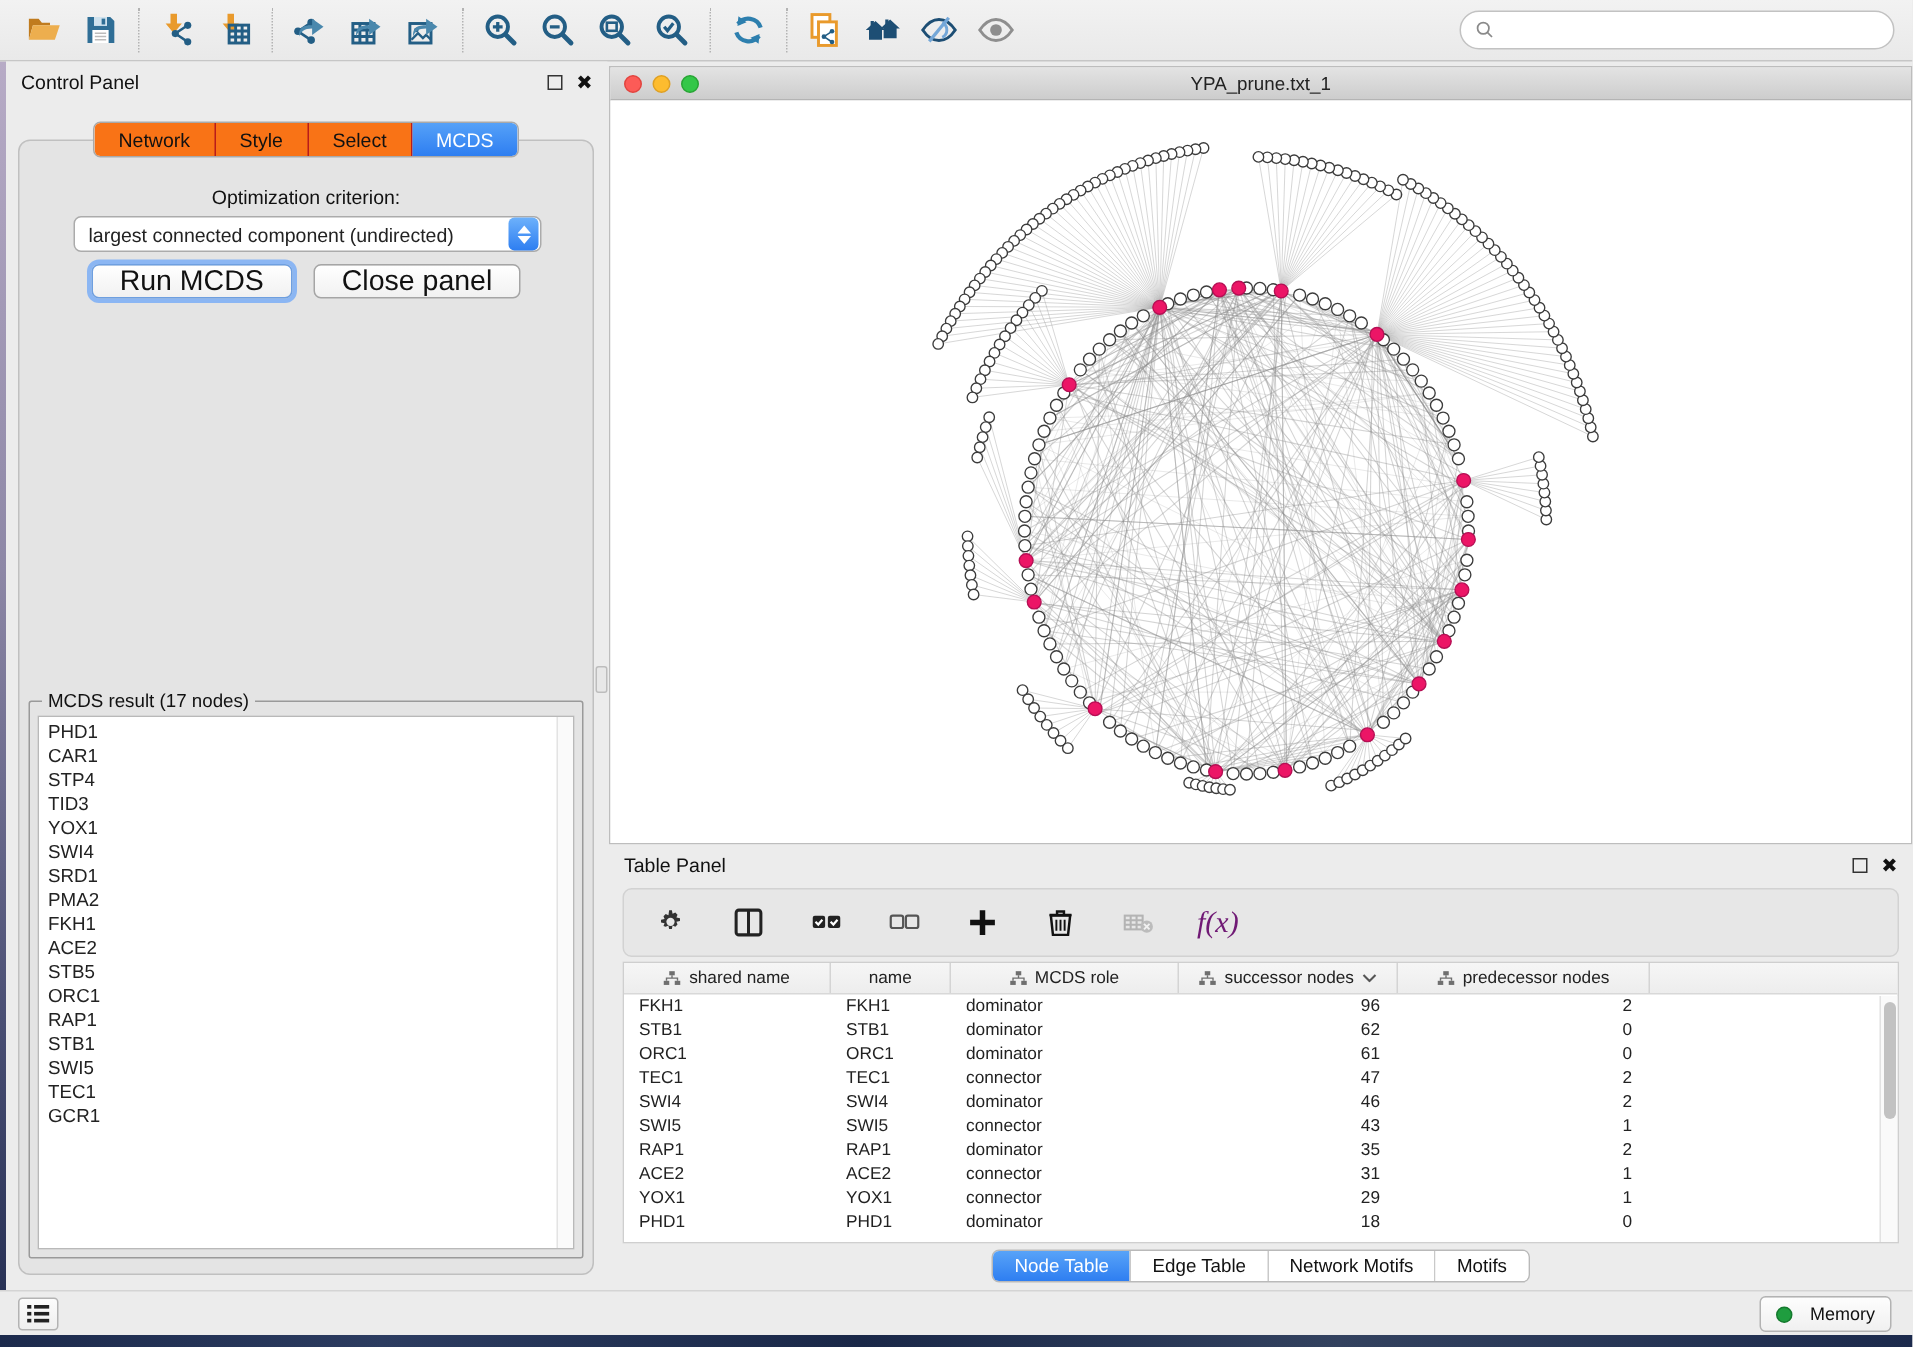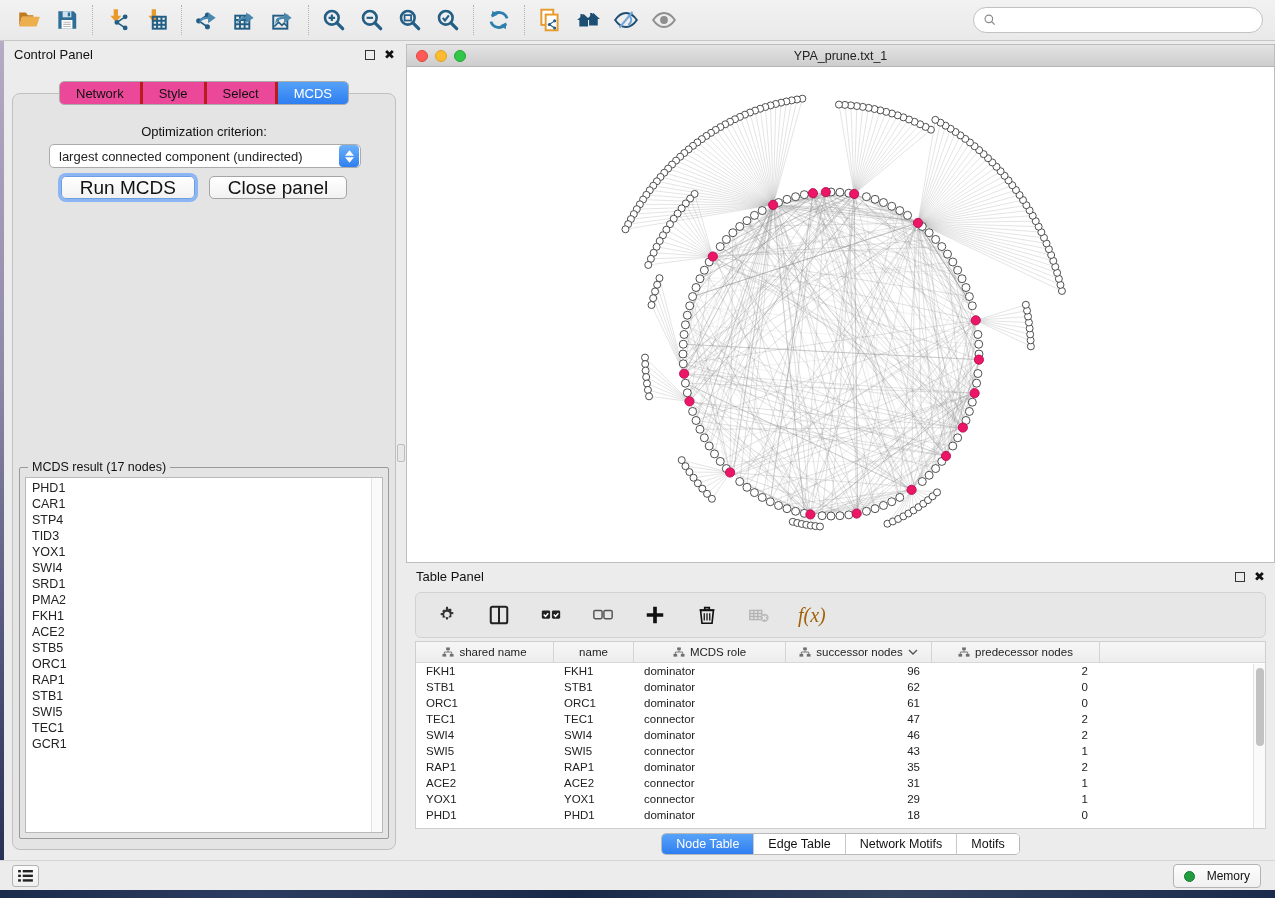--- a/index.html
+++ b/index.html
@@ -30,22 +30,22 @@
   .panel-title-row { height:27px; display:flex; align-items:center; padding:0 10px;gap:48px; }
   .panel-title { font-size:13px; color:#111; }
   .panel-title-icons { margin-left:auto; display:flex; align-items:center; gap:9px; }
   .float-icon { width:10px; height:10px; border:1.6px solid #333; display:inline-block; }
   .close-icon { font-size:13px; font-weight:bold; color:#111; line-height:10px; }
 
   #cp-inner { position:absolute; left:8px; top:52px; width:384px; height:757px;
     background:#e4e4e4; border:1px solid #c0c0c0; border-radius:8px; }
   #cp-tabs { position:absolute; left:50%; transform:translateX(-50%); top:-13px;
     display:flex; height:24px; border:1px solid #a9a9a9; border-radius:5px; overflow:hidden; background:#fff; }
-  .cp-tab { padding:0 16px; font-size:13px; display:flex; align-items:center; background:#ec4899;
-    border-right:3px solid #b91c1c; color:#111; cursor:default; }
+  .cp-tab { padding:0 16px; font-size:13px; display:flex; align-items:center; background:#f97316;
+    border-right:1px solid #b91c1c; color:#111; cursor:default; }
   .cp-tab:last-child { border-right:none; }
   .cp-tab.selected { background:linear-gradient(#55a1f8,#2e7ef1); color:#fff; }
 
   #cp-opt-label { position:absolute; top:30px; width:100%; text-align:center; font-size:13px; color:#111; }
   #cp-dropdown { position:absolute; left:36px; top:50px; width:312px; height:24px; background:#fff;
     border:1px solid #ababab; border-radius:5px; display:flex; align-items:center; font-size:13px; }
   #cp-dropdown .dd-text { flex:1; padding-left:9px; white-space:nowrap; overflow:hidden; }
   #cp-dropdown .dd-stepper { width:20px; height:22px; border-radius:4px; margin-right:1px;
     background:linear-gradient(#6db1fb,#2e7ef1); display:flex; flex-direction:column; align-items:center; justify-content:center; gap:1px; }
   .dd-stepper svg { width:9px; height:6px; }
@@ -77,21 +77,21 @@
   .v-splitter-handle { position:absolute; left:397px; top:444px; width:8px; height:18px;
     background:#e8e8e8; border:1px solid #bdbdbd; border-radius:2px; }
 
   
   #table-panel { position:absolute; left:406px; top:563px; width:869px; height:297px; background:#ececec; }
   #tp-toolbar { position:absolute; left:9px; top:29px; width:851px; height:46px;
     background:#e7e7e7; border:1px solid #d2d2d2; border-radius:6px; display:flex; align-items:center; padding-left:18px; gap:26px; }
   .tp-icon { display:flex; align-items:center; justify-content:center; width:26px; height:26px; }
   .tp-icon svg { width:22px; height:22px; }
   .tp-icon.disabled { opacity:.45; }
-  .fx-label { font-family:"Liberation Serif","DejaVu Serif",serif; font-style:italic; font-size:20px; color:#a16207; }
+  .fx-label { font-family:"Liberation Serif","DejaVu Serif",serif; font-style:italic; font-size:20px; color:#701a75; }
 
   #tp-table { position:absolute; left:9px; top:78px; width:851px; height:188px; background:#fff; border:1px solid #cfcfcf; overflow:hidden; }
   #tp-header { display:flex; height:21px; border-bottom:1px solid #d8d8d8; background:linear-gradient(#f6f6f6,#ededed); }
   .th { display:flex; align-items:center; justify-content:center; gap:5px; font-size:11.5px; color:#222;
     border-right:1px solid #d4d4d4; position:relative; }
   .th .hicon svg { width:12px; height:11px; display:block; }
   .th .sort svg { width:10px; height:6px; display:block; }
   .tr { display:flex; height:16px; align-items:center; font-size:11.5px; }
   .td { padding-left:10px; white-space:nowrap; overflow:hidden; }
   .td.num { text-align:right; padding-right:12px; padding-left:0; }

